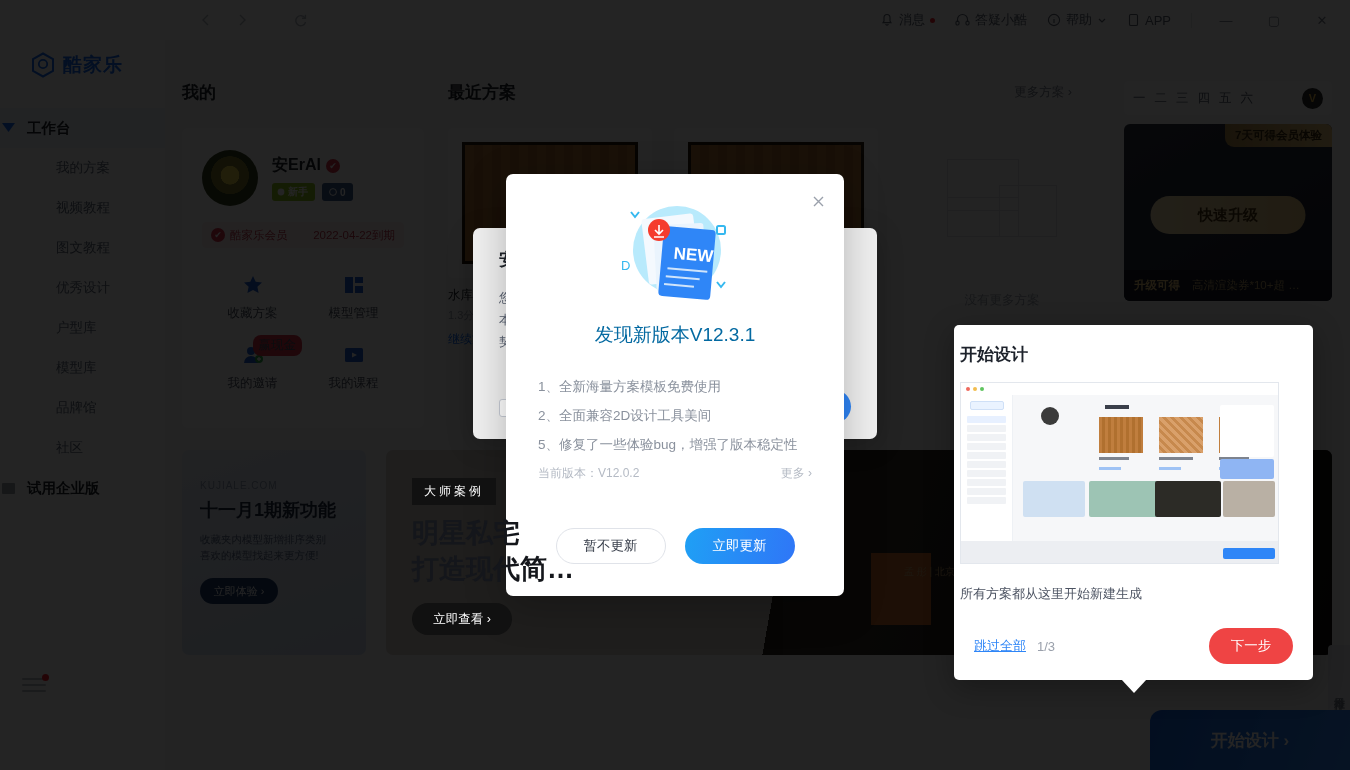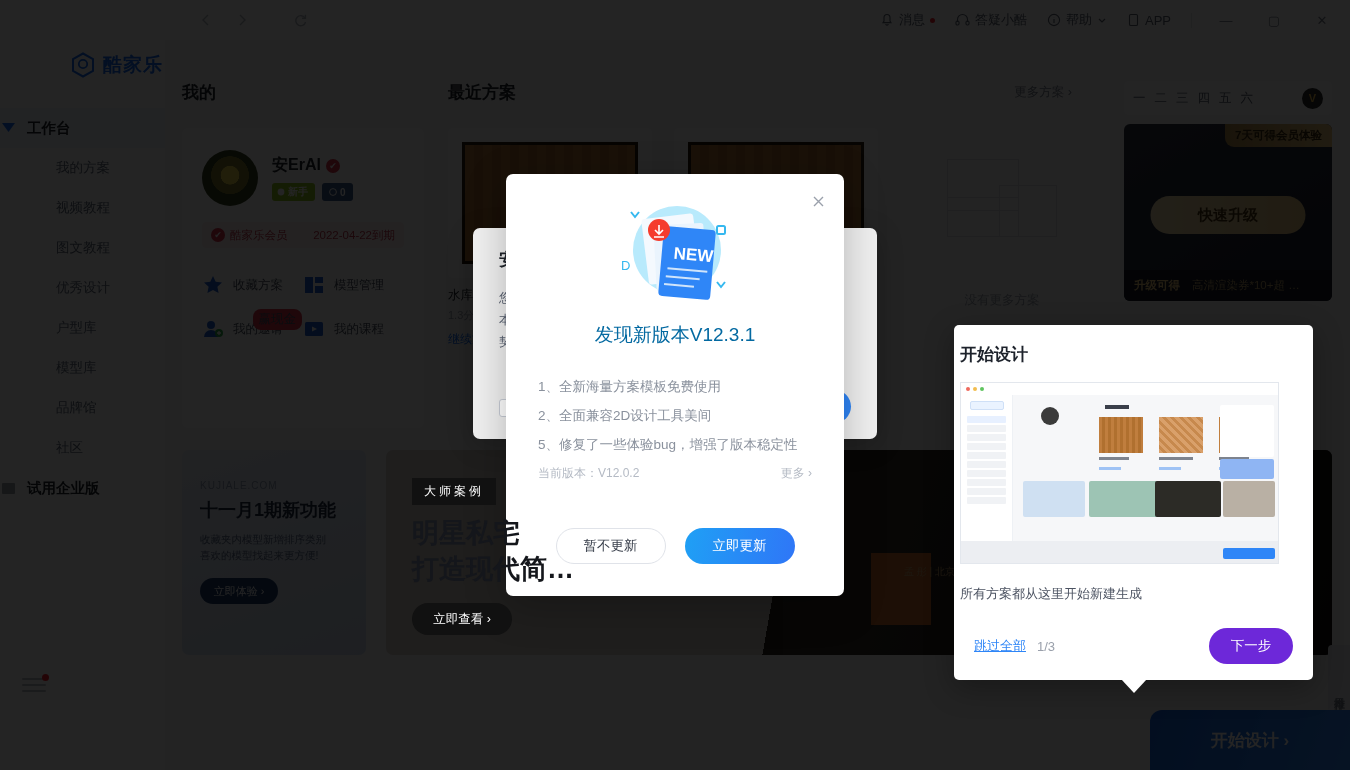--- a/index.html
+++ b/index.html
@@ -7,21 +7,21 @@
   body {
     font-family:"Liberation Sans","DejaVu Sans",sans-serif;
     background:#f2f4f7; position:relative;
   }
 
   
   #app { position:absolute; inset:0; background:#f5f6f8; }
 
   
   .sidebar { position:absolute; left:0; top:0; width:165px; height:770px; background:#ffffff; }
-  .logo { display:flex; align-items:center; gap:7px; padding:52px 0 0 30px;margin-left:40px; }
+  .logo { display:flex; align-items:center; gap:7px; padding:52px 0 0 30px; }
   .logo-mark { width:26px; height:26px; flex:0 0 26px; }
   .logo-text { font-size:19px; font-weight:bold; color:#1a6ef5; letter-spacing:1px; }
   .nav { margin-top:30px; }
   .nav-item { height:40px; display:flex; align-items:center; gap:10px; cursor:pointer; font-size:13.5px; color:#616b7d; }
   .nav-item.group { color:#20242b; font-weight:bold; font-size:14.5px; }
   .nav-item.active { background:#eef3fe; }
   .nav-item.sub { padding-left:56px; }
   .nav-ico { width:17px; height:17px; flex:0 0 17px; display:block; }
   .sidebar-bottom { position:absolute; left:22px; bottom:72px; width:24px; height:20px; cursor:pointer; }
   .sb-line { height:2px; background:#b9bec8; margin-bottom:4px; border-radius:1px; }
@@ -49,21 +49,21 @@
       radial-gradient(circle at 50% 45%, #e8d14a 0 22%, #7d7a2a 23% 45%, #33401e 46% 100%); flex:0 0 56px; }
   .uname { font-size:16px; font-weight:bold; color:#20242b; display:flex; align-items:center; gap:5px; }
   .vip-tick { width:14px; height:14px; border-radius:50%; background:#d8314a; color:#fff; font-size:9px; display:flex; align-items:center; justify-content:center; }
   .badges { display:flex; gap:7px; margin-top:7px; }
   .badge-green { background:#8fc320; color:#fff; font-size:10px; border-radius:3px; padding:2px 7px 2px 5px; display:flex; align-items:center; gap:3px; }
   .badge-blue { background:#3a5c8c; color:#fff; font-size:10px; border-radius:3px; padding:2px 7px; display:flex; align-items:center; gap:3px; }
   .vip-bar { margin-top:16px; background:#fdf0f1; border-radius:4px; height:26px; display:flex; align-items:center; justify-content:space-between; padding:0 9px; }
   .vip-left { display:flex; align-items:center; gap:5px; font-size:11.5px; color:#c0374c; }
   .vip-right { font-size:11.5px; color:#c0374c; }
   .grid4 { display:grid; grid-template-columns:1fr 1fr; row-gap:22px; margin-top:26px; }
-  .g4 { display:flex; flex-direction:row; align-items:center; gap:9px; cursor:pointer; position:relative; }
+  .g4 { display:flex; flex-direction:column; align-items:center; gap:9px; cursor:pointer; position:relative; }
   .g4 span { font-size:12.5px; color:#4b5261; }
   .tag-cash { position:absolute; top:-9px; left:50%; background:#d8314a; color:#fff; font-size:9.5px; border-radius:8px; padding:2px 6px; white-space:nowrap; }
 
   .col-recent { position:absolute; left:283px; top:41px; right:260px; }
   .recent-head { display:flex; align-items:center; }
   .more-link { margin-left:auto; font-size:12.5px; color:#7b828f; cursor:pointer; padding-right:18px; }
   .plan-row { display:flex; gap:22px; margin-top:24px; }
   .plan { width:204px; }
   .plan-thumb { width:204px; height:150px; border-radius:5px; background:#fff; overflow:hidden; position:relative; }
   .wood { position:absolute; inset:14px; background:repeating-linear-gradient(90deg,#b9793c 0 9px,#a96c34 9px 18px); border:3px solid #2a1c10; }
@@ -132,21 +132,21 @@
   .btn-prim { width:110px; height:36px; border-radius:18px; background:linear-gradient(100deg,#1fa0f5,#2f76f7); color:#fff; font-size:13.5px; display:flex; align-items:center; justify-content:center; cursor:pointer; }
 
   
   .coach { position:absolute; left:954px; top:325px; width:359px; height:355px; background:#fff; border-radius:5px; box-shadow:0 8px 30px rgba(0,0,0,.3); padding:18px 6px 0; }
   .coach h3 { font-size:17px; font-weight:bold; color:#1d222b; }
   .coach-img { margin-top:16px; width:319px; height:182px; background:#eef1f5; border:1px solid #e3e7ed; position:relative; overflow:hidden; }
   .coach-desc { font-size:13px; color:#4b5261; margin-top:21px; }
   .coach-foot { position:absolute; left:20px; right:20px; bottom:16px; display:flex; align-items:center; }
   .skip { font-size:13px; color:#2f86f7; text-decoration:underline; cursor:pointer;text-align:right; }
   .stepn { font-size:13px; color:#9aa0ab; margin-left:11px; }
-  .next { margin-left:auto; width:84px; height:36px; border-radius:18px; background:#6d28d9; color:#fff; font-size:13.5px; display:flex; align-items:center; justify-content:center; cursor:pointer; }
+  .next { margin-left:auto; width:84px; height:36px; border-radius:18px; background:#ef4444; color:#fff; font-size:13.5px; display:flex; align-items:center; justify-content:center; cursor:pointer; }
   .coach-arrow { position:absolute; left:50%; bottom:-13px; transform:translateX(-50%); width:0; height:0; border-left:13px solid transparent; border-right:13px solid transparent; border-top:14px solid #fff; }
 
   
   .mp { position:absolute; inset:0; background:#fff; font-size:3px; }
   .mp-dots { position:absolute; left:5px; top:4px; display:flex; gap:3px; }
   .mp-dots i { width:4px; height:4px; border-radius:50%; display:block; }
   .mp-side { position:absolute; left:0; top:12px; width:52px; bottom:22px; background:#fff; border-right:1px solid #eef1f5; }
   .mp-logo { margin:6px auto 0; width:34px; height:9px; border:1px solid #cfe0f7; border-radius:2px; background:#eaf3ff; }
   .mp-nav { margin-top:6px; }
   .mp-nav div { height:7px; margin:2px 6px; border-radius:1px; background:#f0f2f5; }

